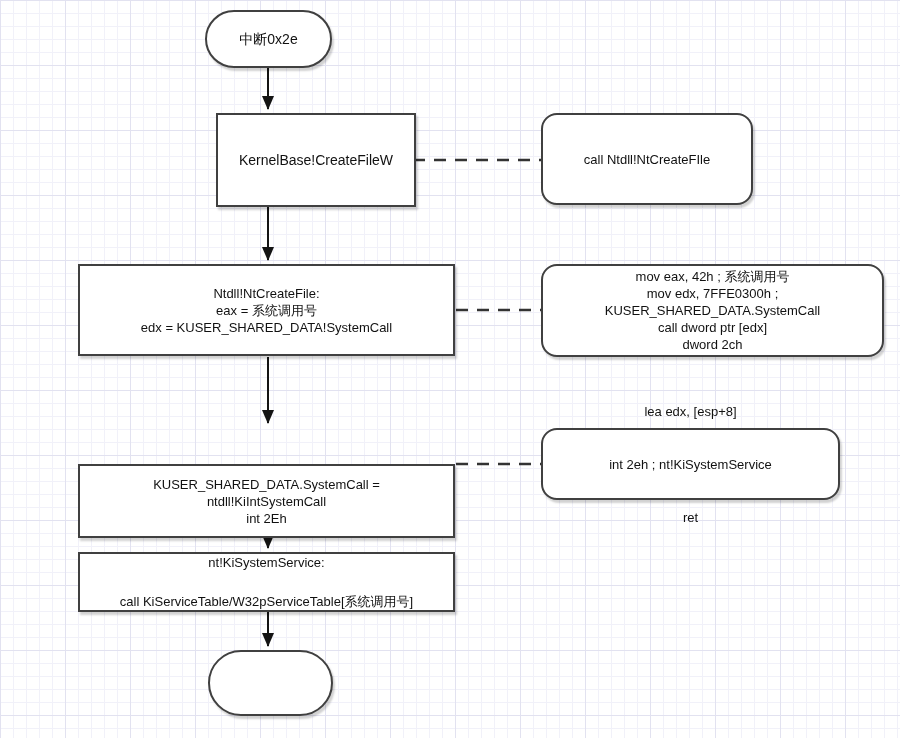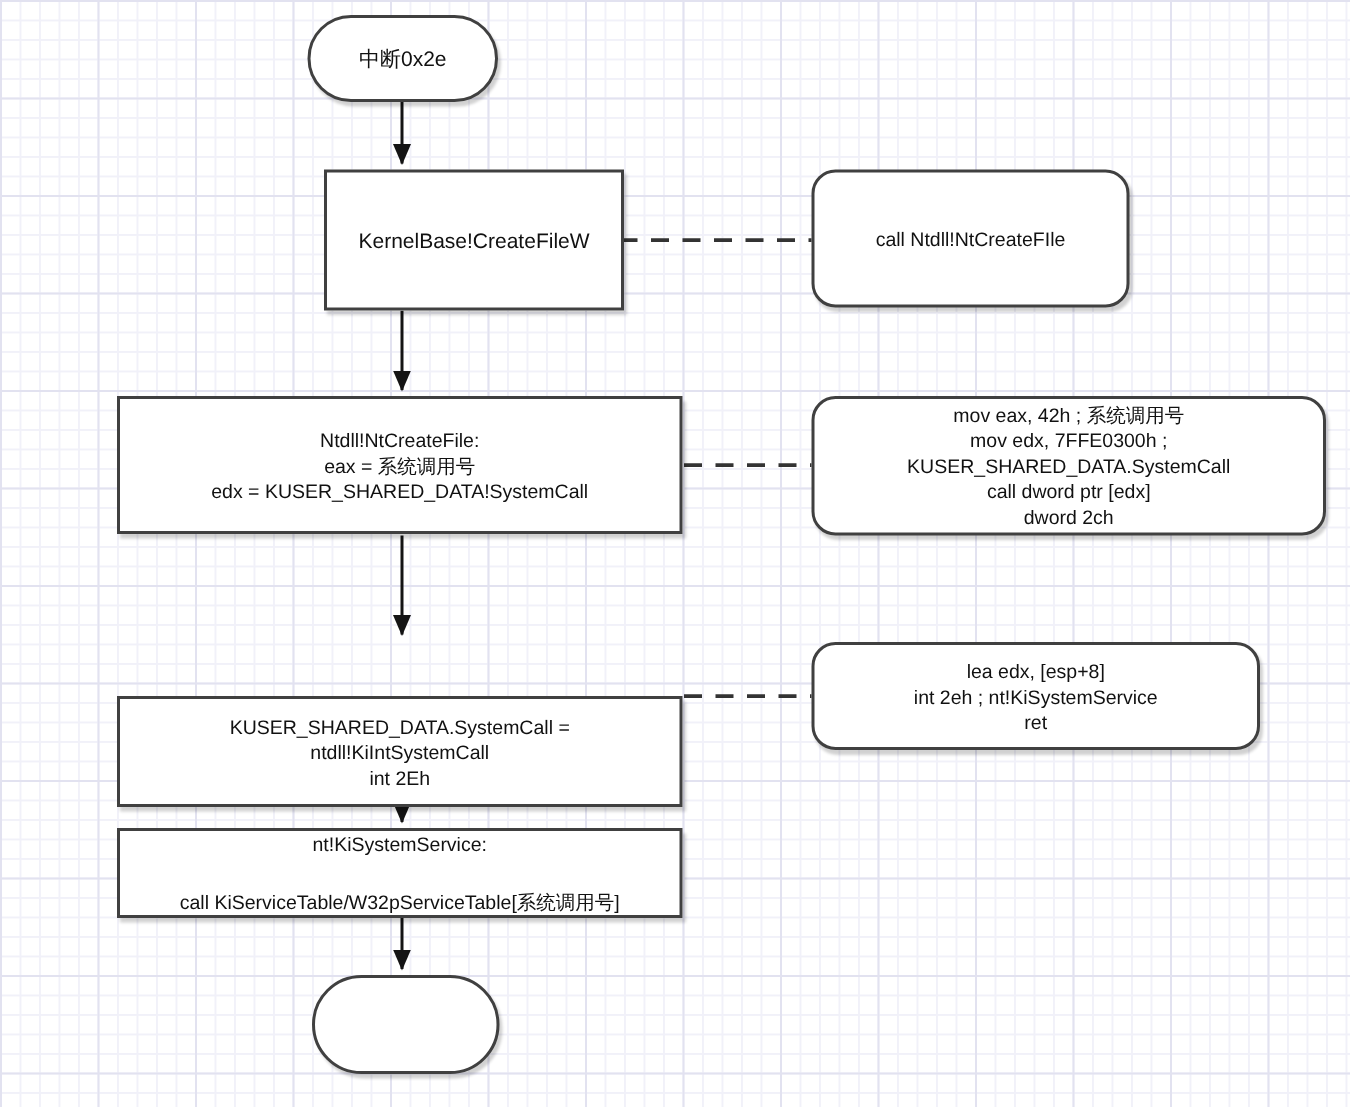--- a/index.html
+++ b/index.html
@@ -59,21 +59,21 @@
   .round { border-radius: 16px; }
   .fs14  { font-size: 14px; }
 
   
   #n-start          { left: 205px; top:  10px; width: 127px; height: 58px; }
   #n-kernelbase     { left: 172px; top: 113px; width: 200px; height: 94px; margin-left: 44px; }
   #n-call-ntdll     { left: 541px; top: 113px; width: 212px; height: 92px; }
   #n-ntcreatefile   { left:  78px; top: 264px; width: 377px; height: 92px; }
   #n-asm-systemcall { left: 541px; top: 264px; width: 343px; height: 93px; }
   #n-kuser          { left:  78px; top: 427px; width: 377px; height: 74px; margin-top: 37px; }
-  #n-asm-int2e      { left: 541px; top: 428px; width: 299px; height: 72px; }
+  #n-asm-int2e      { left: 541px; top: 428px; width: 299px; height: 72px; gap: 36px; }
   #n-kisystem       { left:  78px; top: 552px; width: 377px; height: 60px; justify-content: space-between; }
   #n-end            { left: 208px; top: 650px; width: 125px; height: 66px; }
 </style>
 </head>
 <body>
 
 <div class="canvas">
 
   <svg class="connector-layer" viewBox="0 0 900 738" xmlns="http://www.w3.org/2000/svg">
     <defs>

